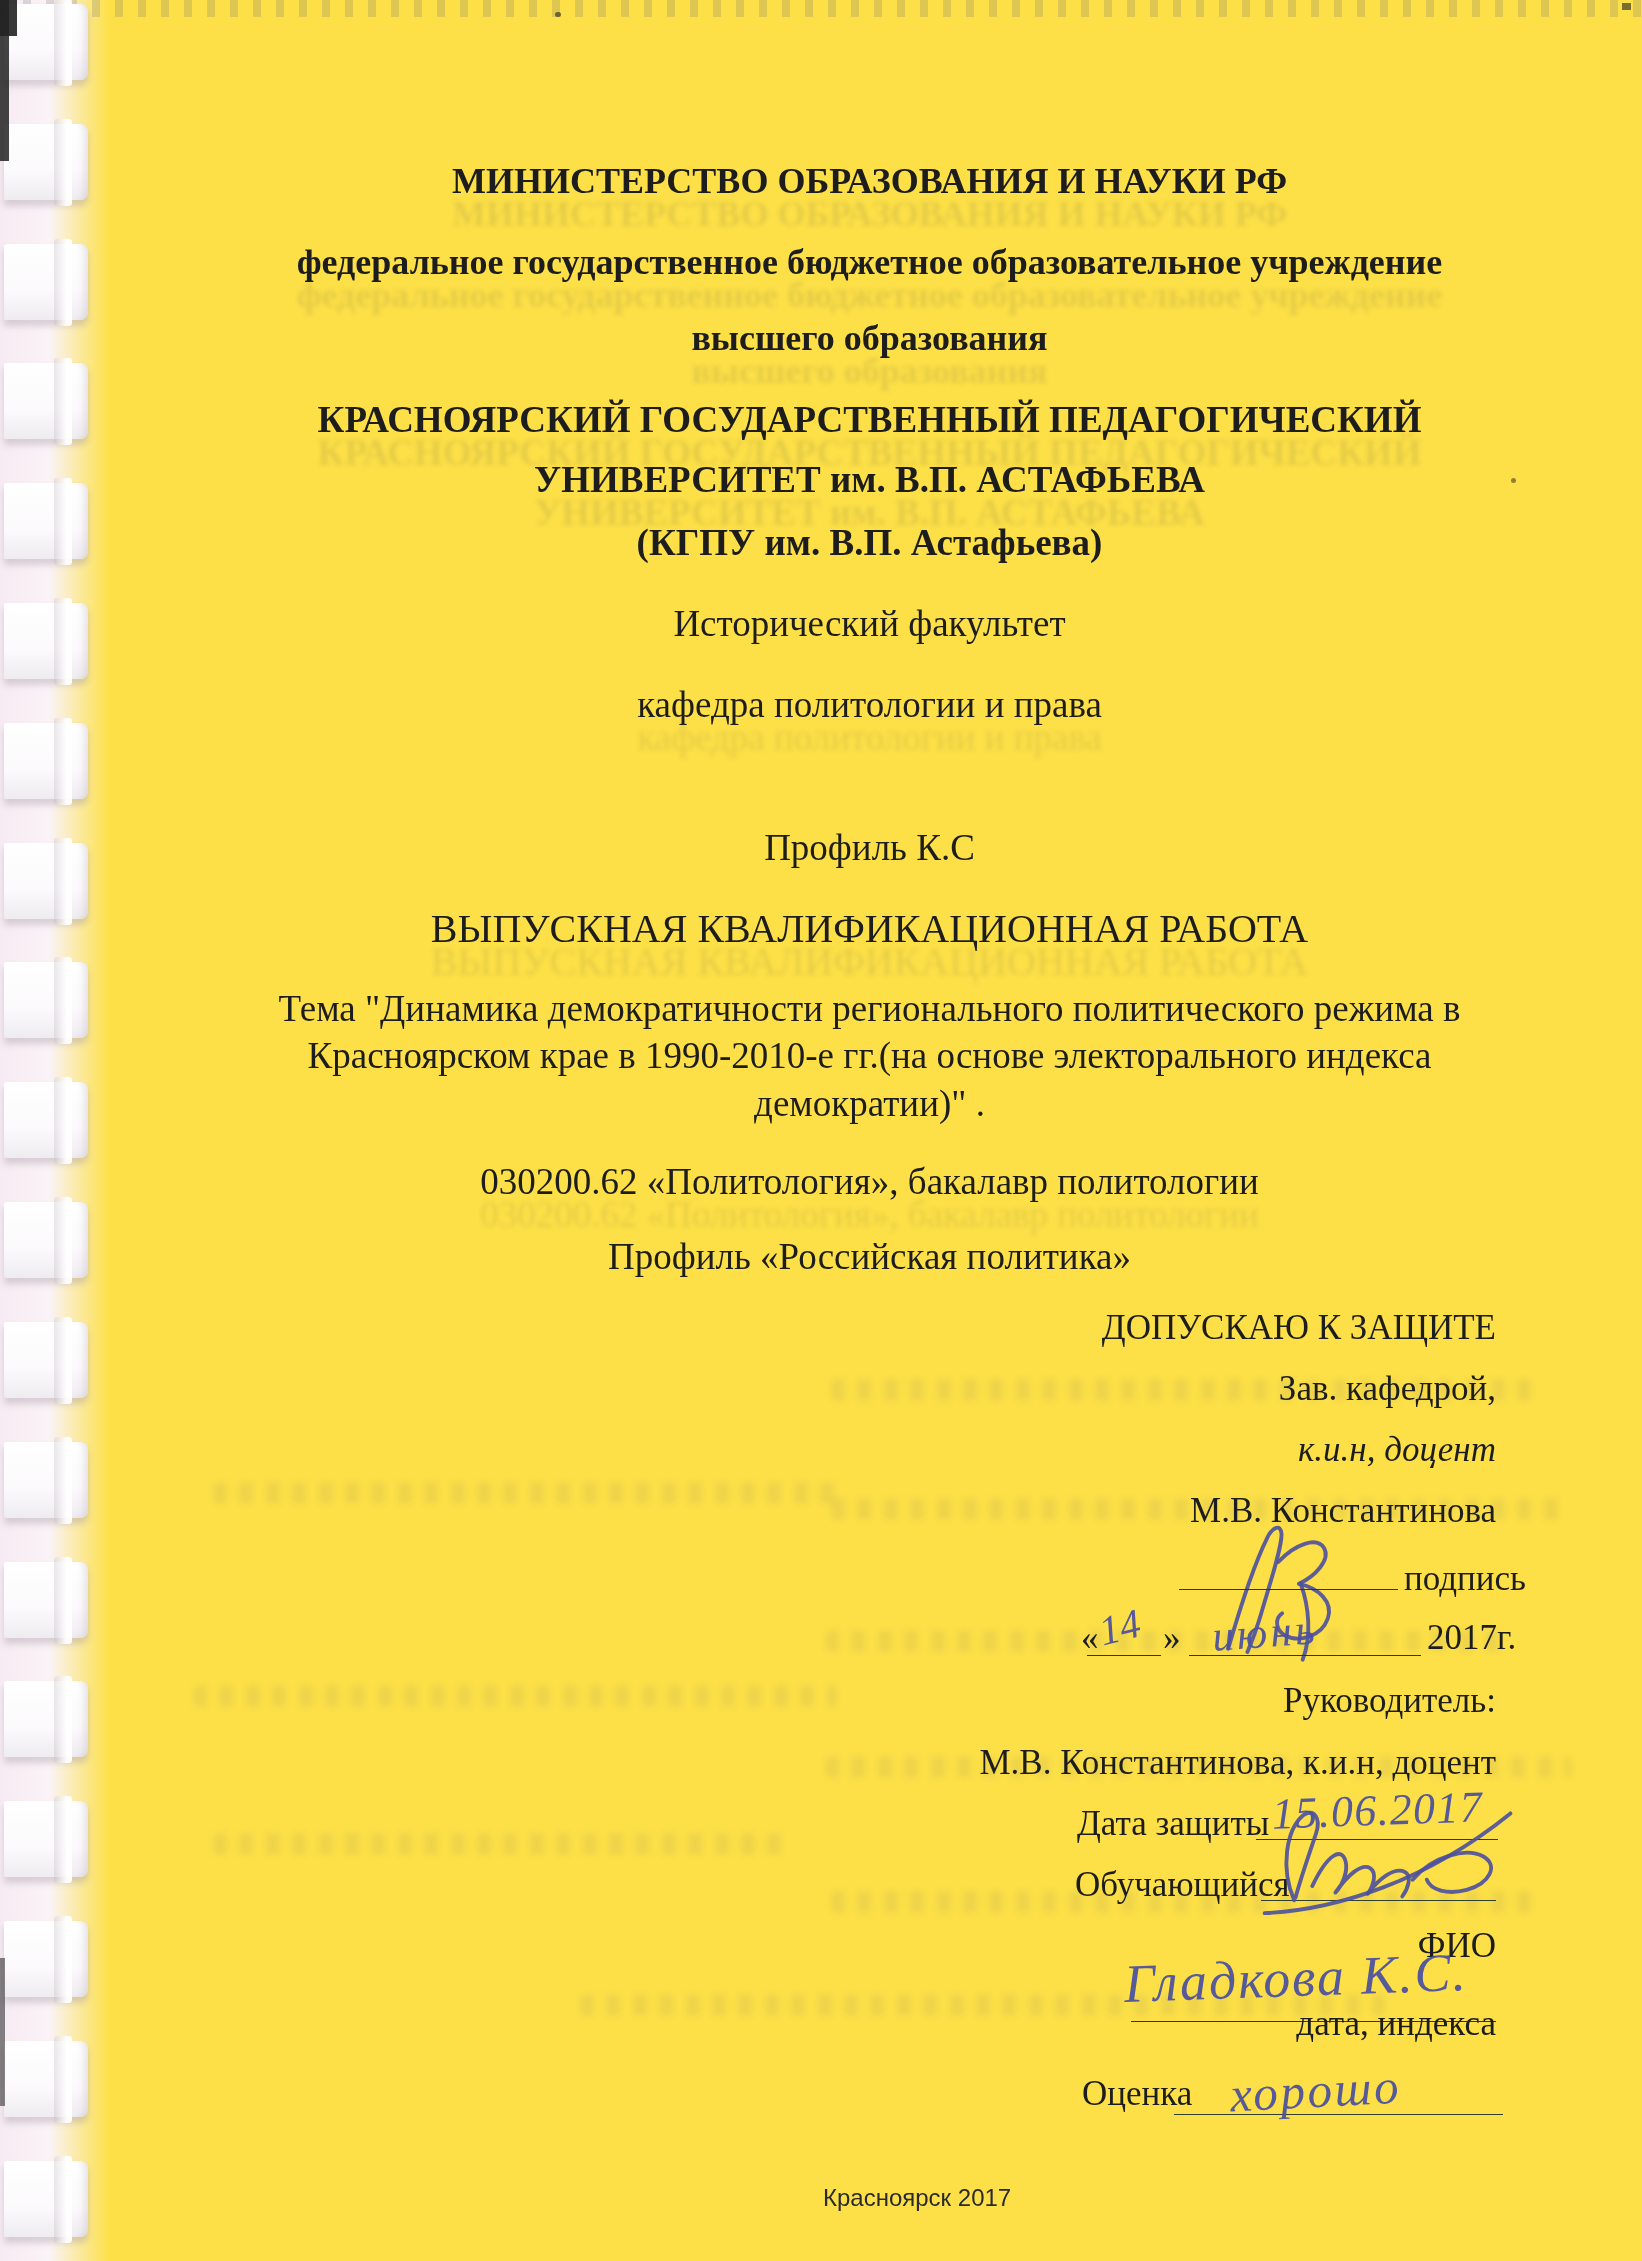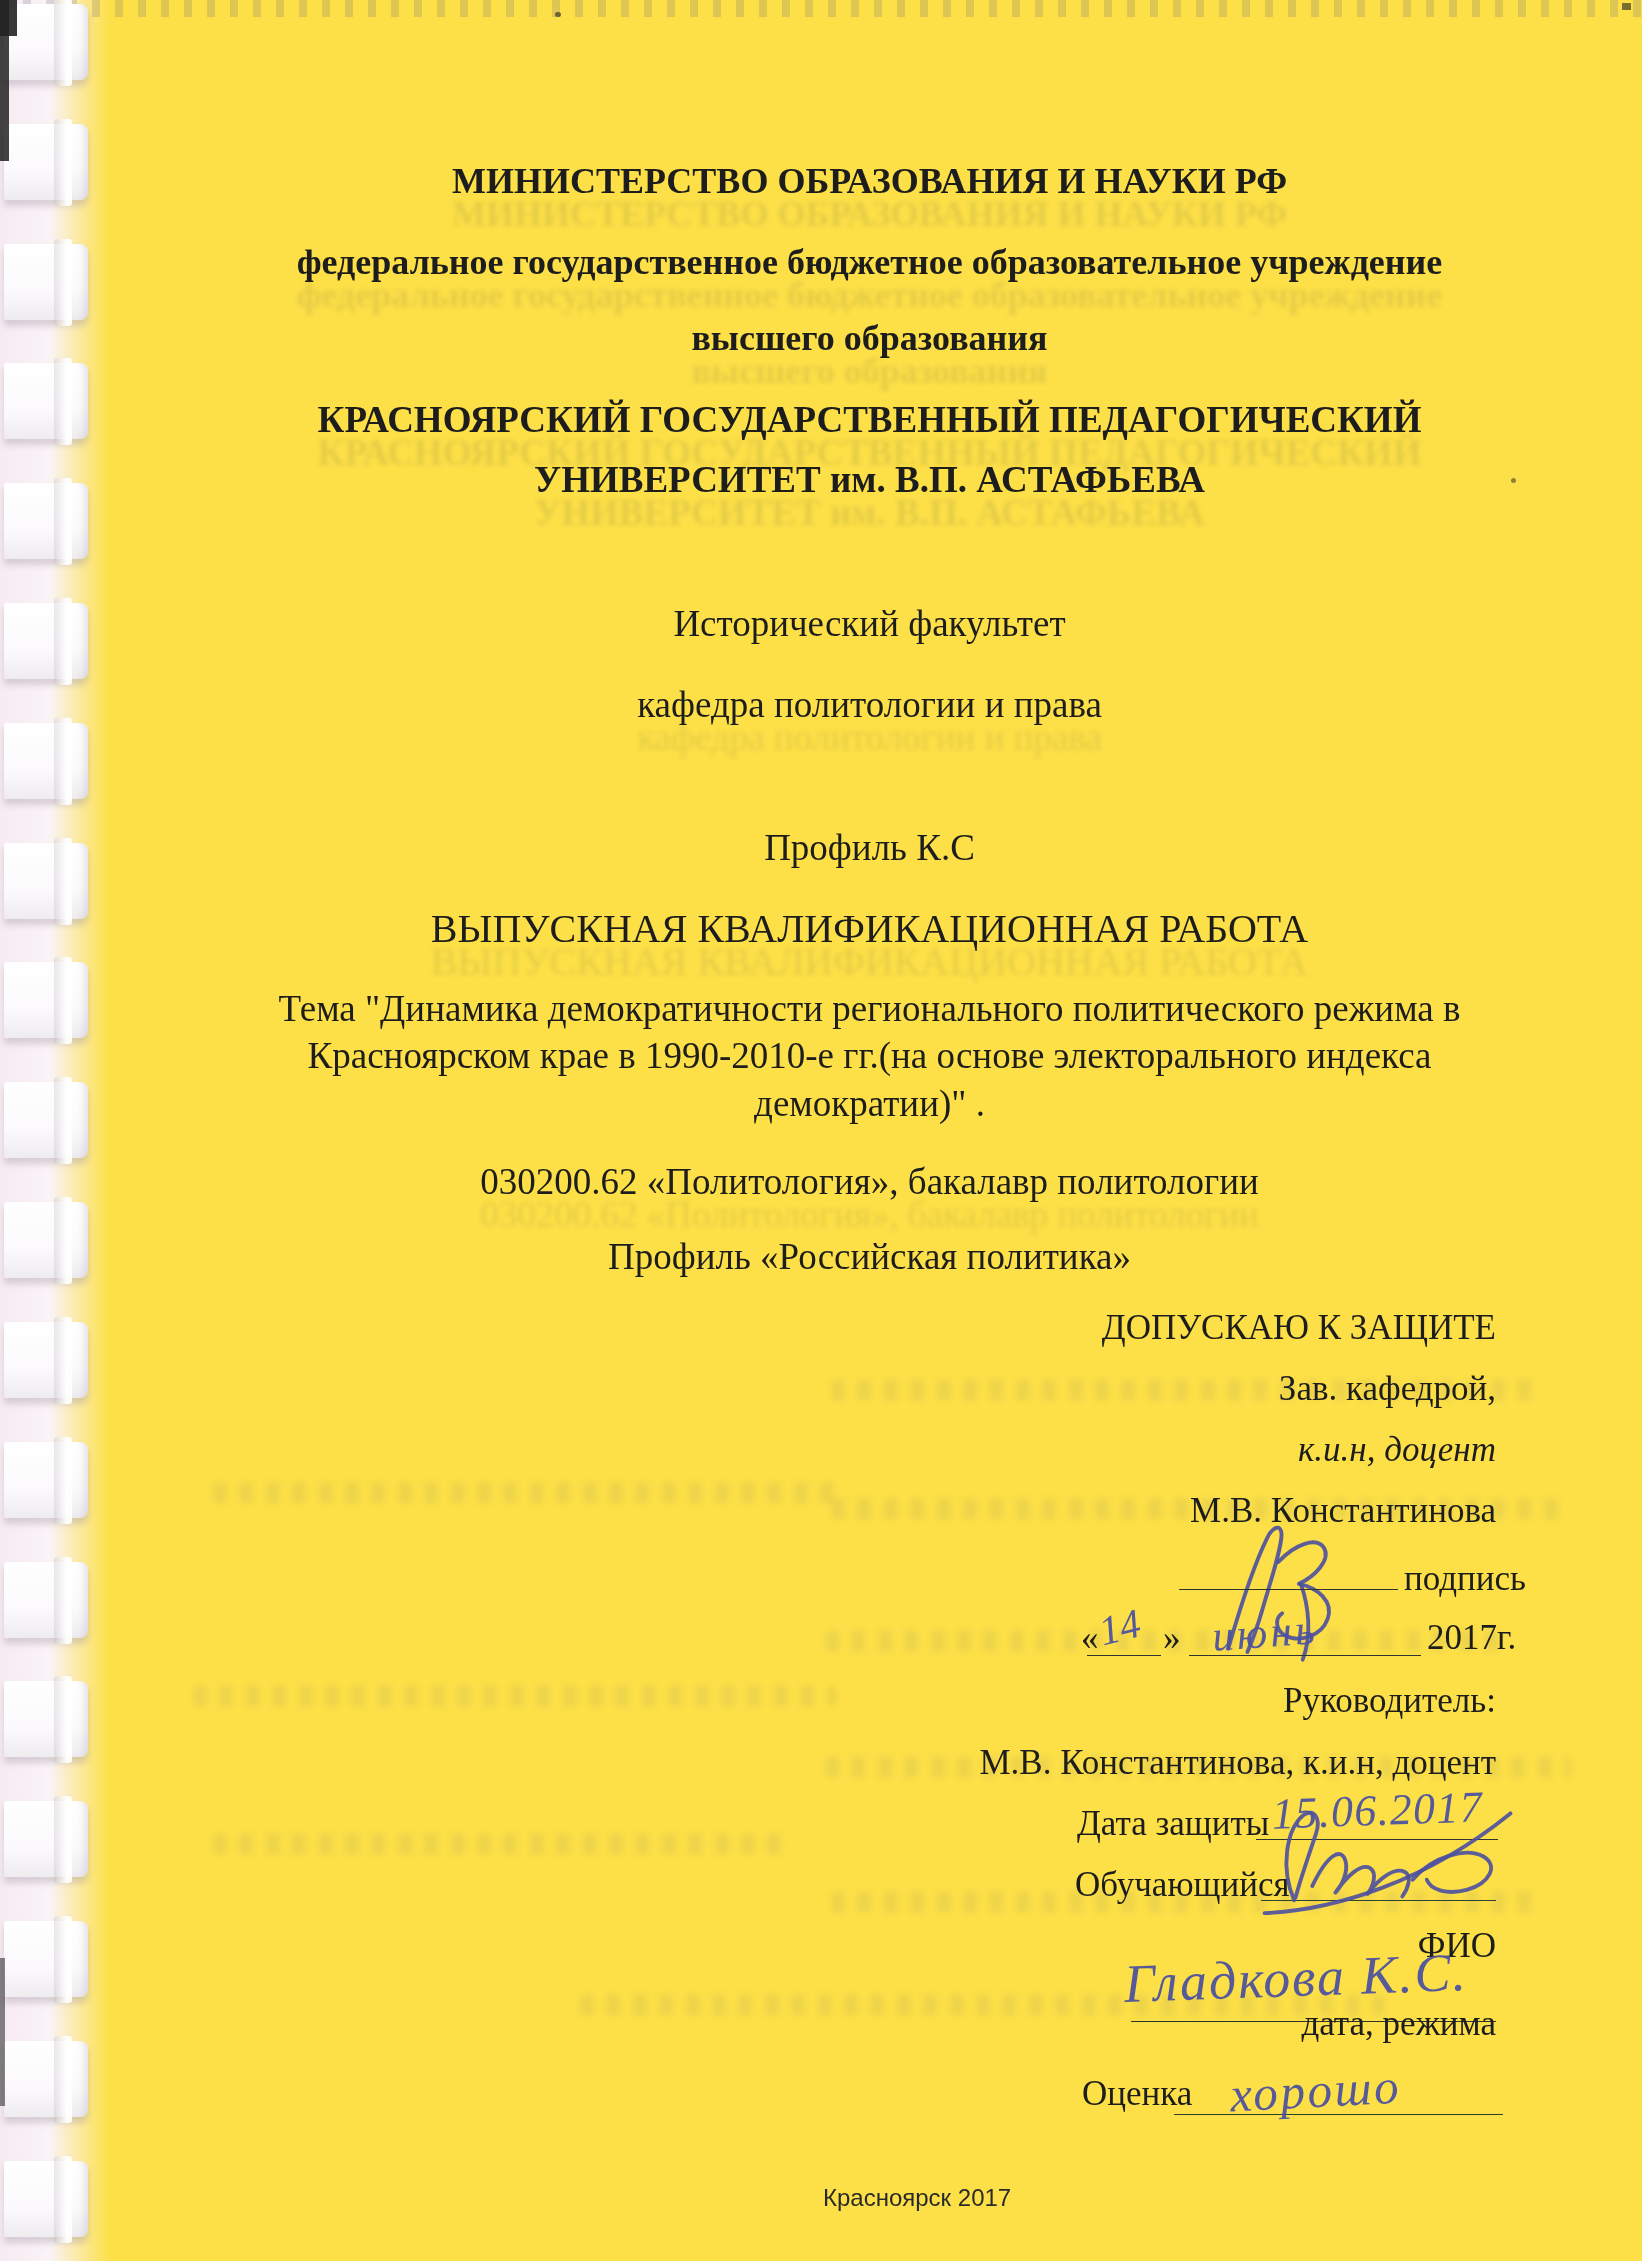--- a/index.html
+++ b/index.html
@@ -93,20 +93,21 @@
   <div class="bleed" style="left:825px;top:1756px;width:747px;"></div>
   <div class="bleed" style="left:213px;top:1833px;width:580px;"></div>
   <div class="bleed" style="left:831px;top:1891px;width:709px;"></div>
   <div class="bleed" style="left:580px;top:1994px;width:805px;"></div>
 
   <div class="t c b s56 gh" style="top:161px;">МИНИСТЕРСТВО ОБРАЗОВАНИЯ И НАУКИ РФ</div>
   <div class="t c b s56 gh" style="top:242px;">федеральное государственное бюджетное образовательное учреждение</div>
   <div class="t c b s56 gh" style="top:318px;">высшего образования</div>
   <div class="t c b s58 gh" style="top:399px;">КРАСНОЯРСКИЙ ГОСУДАРСТВЕННЫЙ ПЕДАГОГИЧЕСКИЙ</div>
   <div class="t c b s58 gh" style="top:459px;">УНИВЕРСИТЕТ им. В.П. АСТАФЬЕВА</div>
+  <div class="t c b s57" style="top:522px;">(КГПУ им. В.П. Астафьева)</div>
   <div class="t c s58" style="top:603px;">Исторический факультет</div>
   <div class="t c s58 gh" style="top:674px;margin-top:10px;">кафедра политологии и права</div>
 
   <div class="t c s58" style="top:827px;">Профиль К.С</div>
   <div class="t c s62 gh" style="top:906px;">ВЫПУСКНАЯ КВАЛИФИКАЦИОННАЯ РАБОТА</div>
 
   <div class="t c s57" style="top:988px;">Тема "Динамика демократичности регионального политического режима в</div>
   <div class="t c s57" style="top:1035px;">Красноярском крае в 1990-2010-е гг.(на основе электорального индекса</div>
   <div class="t c s57" style="top:1083px;">демократии)" .</div>
   <div class="t c s57 gh" style="top:1161px;">030200.62 «Политология», бакалавр политологии</div>
@@ -145,21 +146,21 @@
   <svg class="sig" style="left:1240px;top:1778px;" width="277" height="148" viewBox="0 0 430 230">
     <path d="M38,210 C150,205 290,160 420,55"></path>
     <path d="M84,190 C62,140 72,80 98,58 C114,46 126,62 118,86 C108,116 94,156 86,186"></path>
     <path d="M112,168 C136,118 158,106 164,130 C168,146 158,168 148,178 C166,152 188,132 202,140 C214,148 206,170 198,180 C216,156 240,138 256,146 C268,152 260,174 252,184"></path>
     <path d="M268,158 C300,120 352,108 378,122 C402,136 388,164 352,174 C322,182 296,174 290,158"></path>
   </svg>
 
   <div class="t s55 rgt" style="left:902px;width:594px;top:1926px;">ФИО</div>
   <div class="hw" style="left:1124px;top:1947px;font-size:54px;letter-spacing:1.9px;transform:rotate(-2deg);">Гладкова К.С.</div>
   <div class="uline" style="left:1131px;top:2021px;width:365px;"></div>
-  <div class="t s55 rgt" style="left:902px;width:594px;top:2004px;">дата, режима</div>
+  <div class="t s55 rgt" style="left:902px;width:594px;top:2004px;">дата, индекса</div>
 
   <div class="t s55" style="left:1082px;top:2074px;">Оценка</div>
   <div class="uline green" style="left:1174px;top:2114px;width:329px;"></div>
   <div class="hw" style="left:1230px;top:2062px;font-size:49px;letter-spacing:2.6px;transform:rotate(-3deg);">хорошо</div>
 
   <div class="t sans" style="left:780px;top:2184px;font-size:24px;color:#2a2a2a;margin-left:43px;">Красноярск 2017</div>
 
 </div>
 
 

